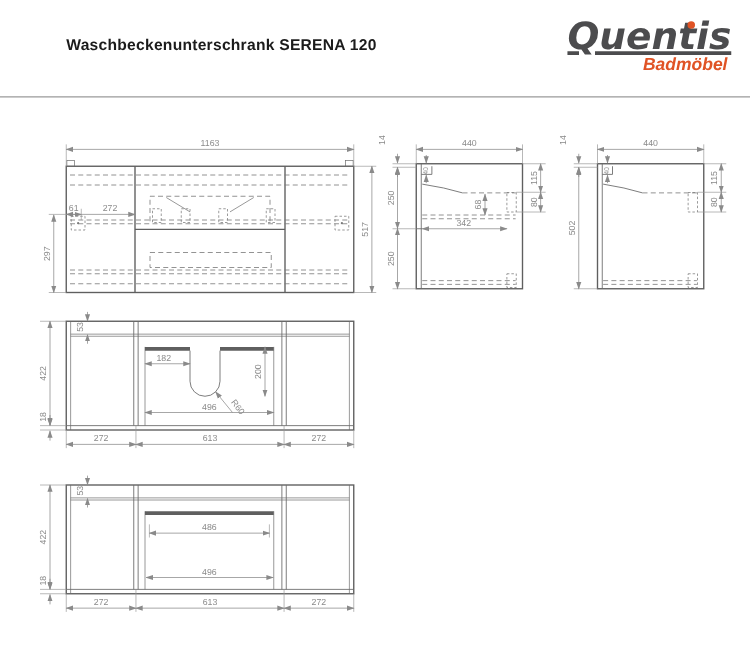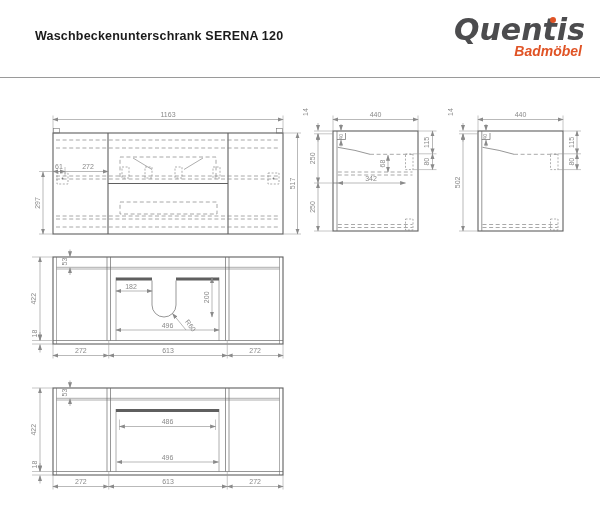--- a/index.html
+++ b/index.html
@@ -1,22 +1,22 @@
 <!DOCTYPE html>
 <html><head>
 <meta charset="utf-8">
 <style>
   html,body{margin:0;padding:0;background:#fff;}
   .page{position:relative;width:600px;height:516px;background:#fff;overflow:hidden;
         font-family:"Liberation Sans",sans-serif;}
-  .title{position:absolute;left:35px;top:28px;color:#1b1b1b;font-size:12.5px;
+  .title{position:absolute;left:53px;top:28px;color:#1b1b1b;font-size:12.5px;
          font-weight:bold;line-height:16px;letter-spacing:.2px;}
   .logo{position:absolute;right:15px;top:14px;text-align:right;}
   .brand{position:relative;display:inline-block;font-family:"DejaVu Sans",sans-serif;
-         font-style:italic;font-weight:bold;font-size:30px;color:#4c4c4e;line-height:32px;}
+         font-style:italic;font-weight:bold;font-size:30px;color:#4c4c4e;line-height:32px;text-decoration:underline;}
   .brand .dot{position:absolute;width:6.5px;height:6.5px;border-radius:50%;
          background:#e05325;top:2.5px;left:96px;}
   .sub{font-family:Liberation Sans, sans-serif;font-style:italic;font-weight:bold;
        font-size:14px;color:#e05325;margin-top:-3px;padding-right:3px;}
   .rule{position:absolute;left:0;right:0;top:77px;border-top:1px solid #9a9a9a;}
   svg{position:absolute;left:0;top:0;}
   .o{stroke:#5f5f5f;stroke-width:1.1;fill:none;}
   .s{stroke:#6a6a6a;stroke-width:.7;fill:none;}
   .t{stroke:#6a6a6a;stroke-width:.55;fill:none;}
   .b{stroke:#5f5f5f;stroke-width:3;fill:none;}

